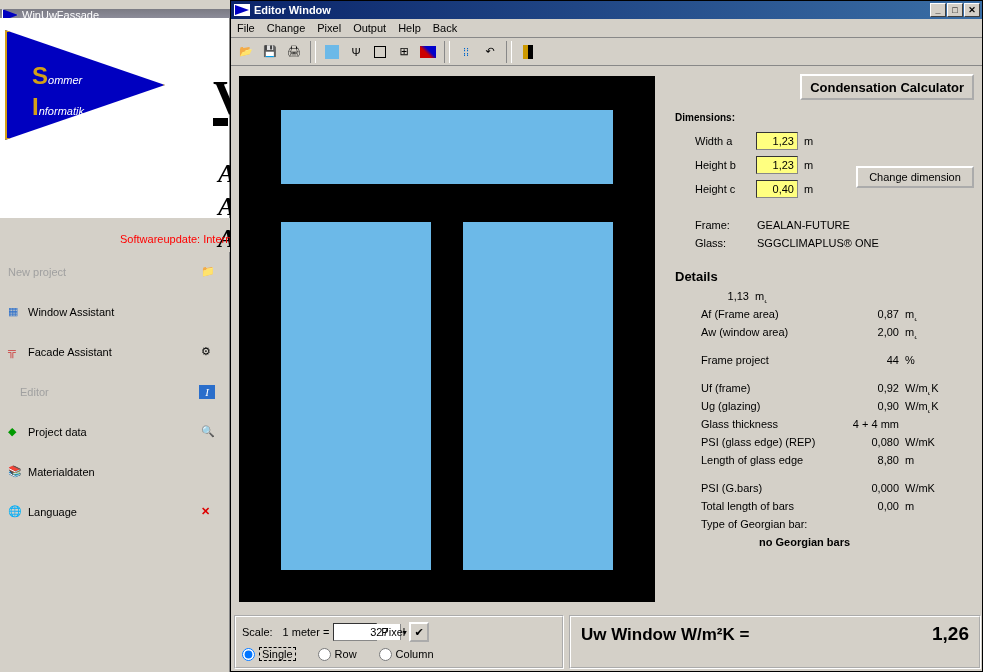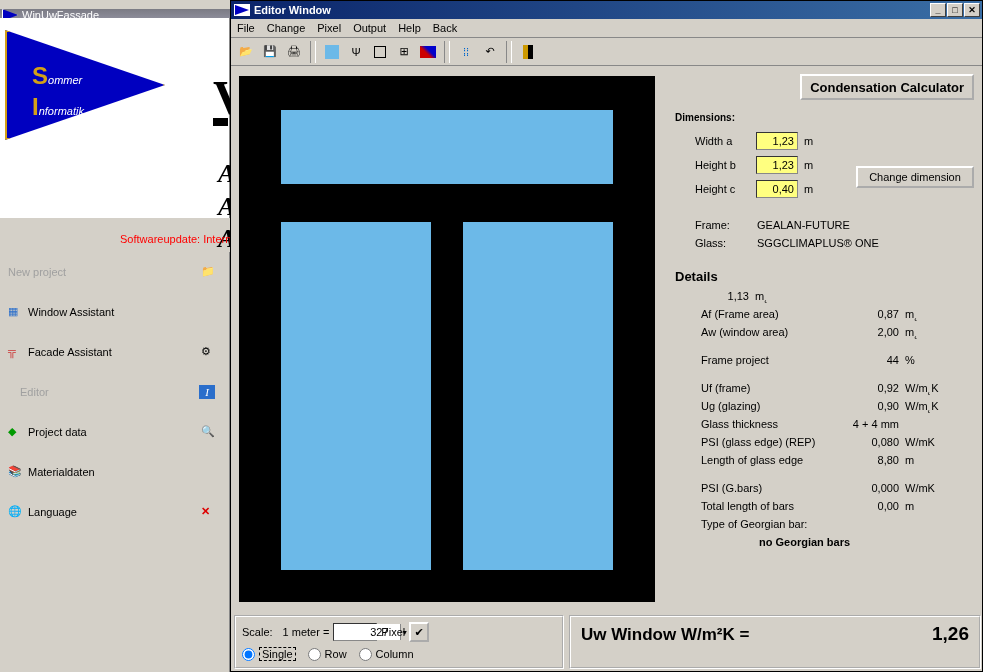--- a/index.html
+++ b/index.html
@@ -76,21 +76,21 @@
   .det-gap { height:10px; }
   .det-indent { margin-left:58px;font-weight:bold; }
 
   
   .bottom-left { position:absolute; left:3px; top:614px; width:330px; height:54px; border:2px groove #fff; background:#d4d0c8; padding:4px 6px; }
   .scale-row { display:flex; align-items:center; gap:4px; height:22px; }
   .scale-row .combo { width:44px; height:18px; background:#fff; border:1px inset #888; display:flex; }
   .scale-row .combo input { width:42px; border:none; text-align:center; font-size:11px;margin-left:24px; }
   .scale-row .combo .dd { width:14px; background:#d4d0c8; border-left:1px solid #888; display:flex; align-items:center; justify-content:center; font-size:7px;}
   .tinybtn { width:20px; height:20px; background:#d4d0c8; border:2px outset #fff; display:flex; align-items:center; justify-content:center;}
-  .radio-row { display:flex; gap:12px; margin-top:4px; align-items:center; }
+  .radio-row { display:flex; gap:22px; margin-top:4px; align-items:center; }
   .radio-row label { display:flex; align-items:center; gap:4px; }
   .radio-row input { margin:0; }
   .sel-box { border:1px dashed #000; padding:0 2px; }
 
   .bottom-right { position:absolute; left:338px; top:614px; width:412px; height:54px; border:2px groove #fff; background:#d4d0c8; padding:6px 10px; }
   .uw-line { display:flex; align-items:flex-end; gap:14px; }
   .uw-label { font-weight:bold; font-size:17px; }
   .uw-val { font-weight:bold; font-size:19px; margin-left:auto; }
   .tot-line { font-size:11px; margin-top:2px;}
 </style>

